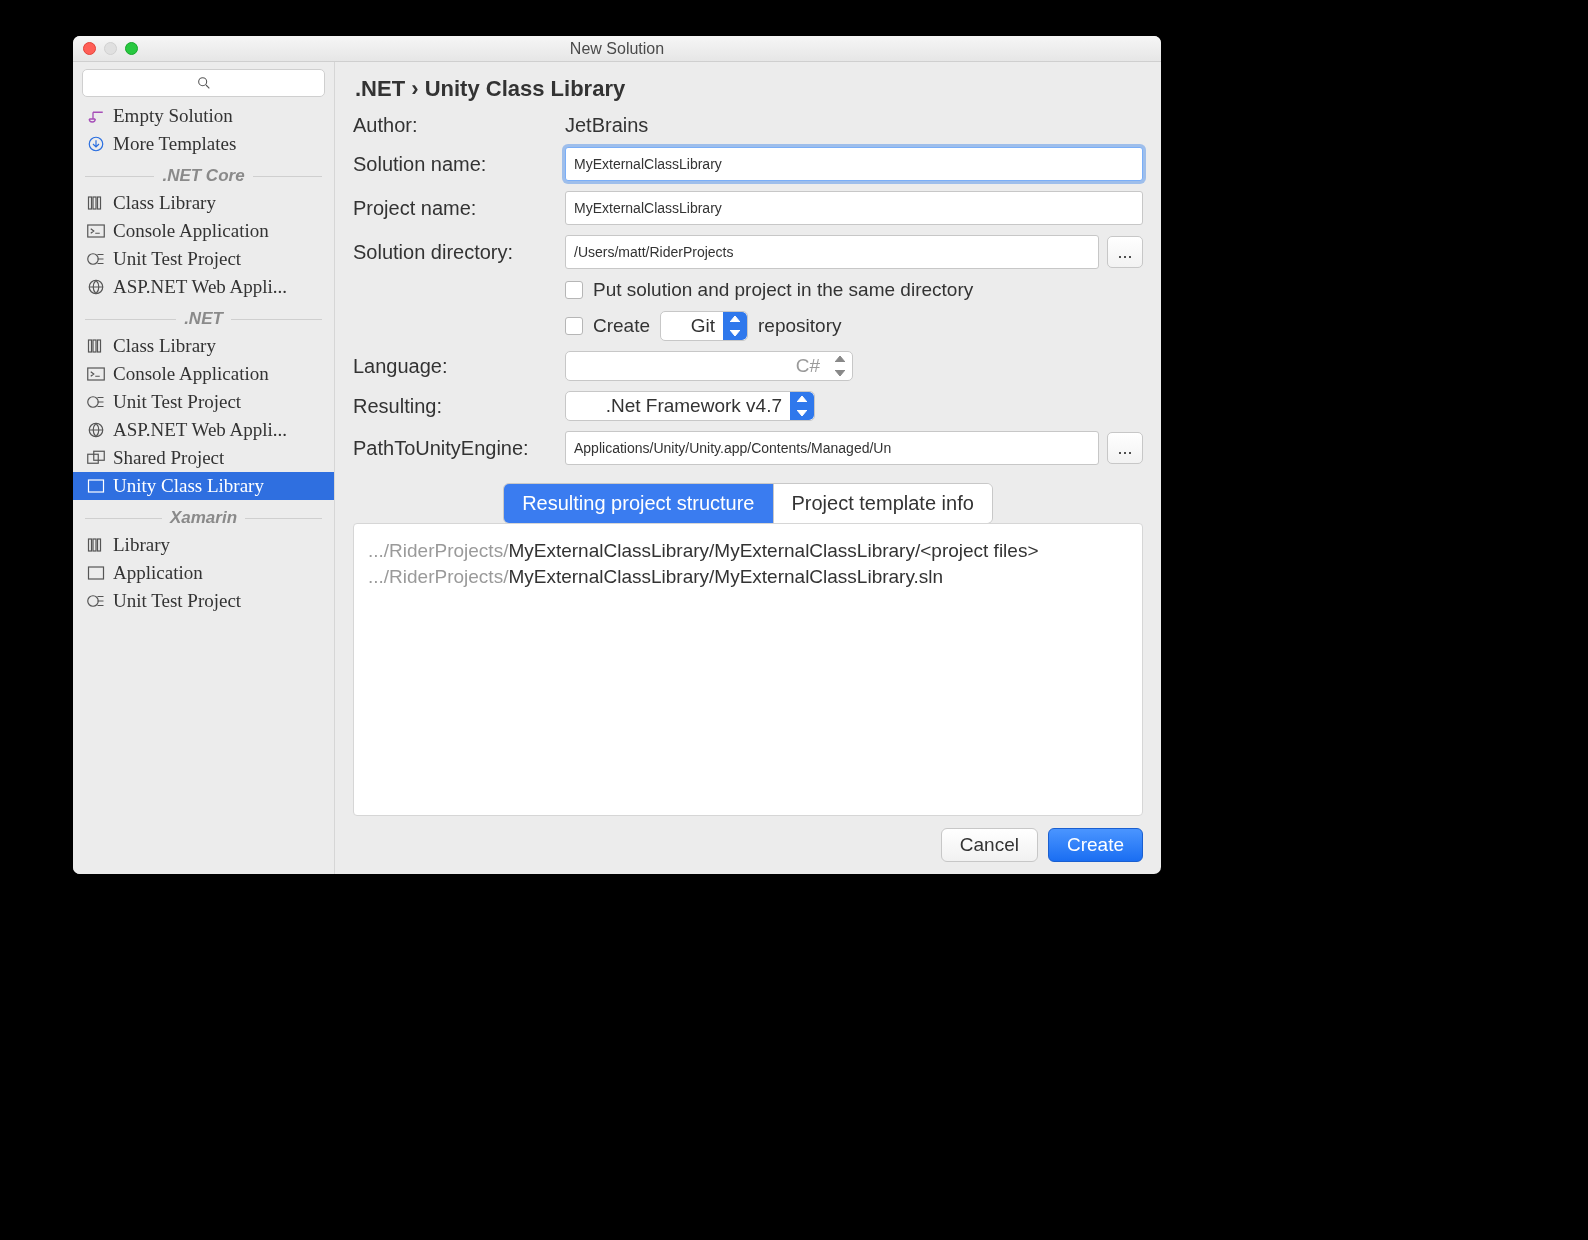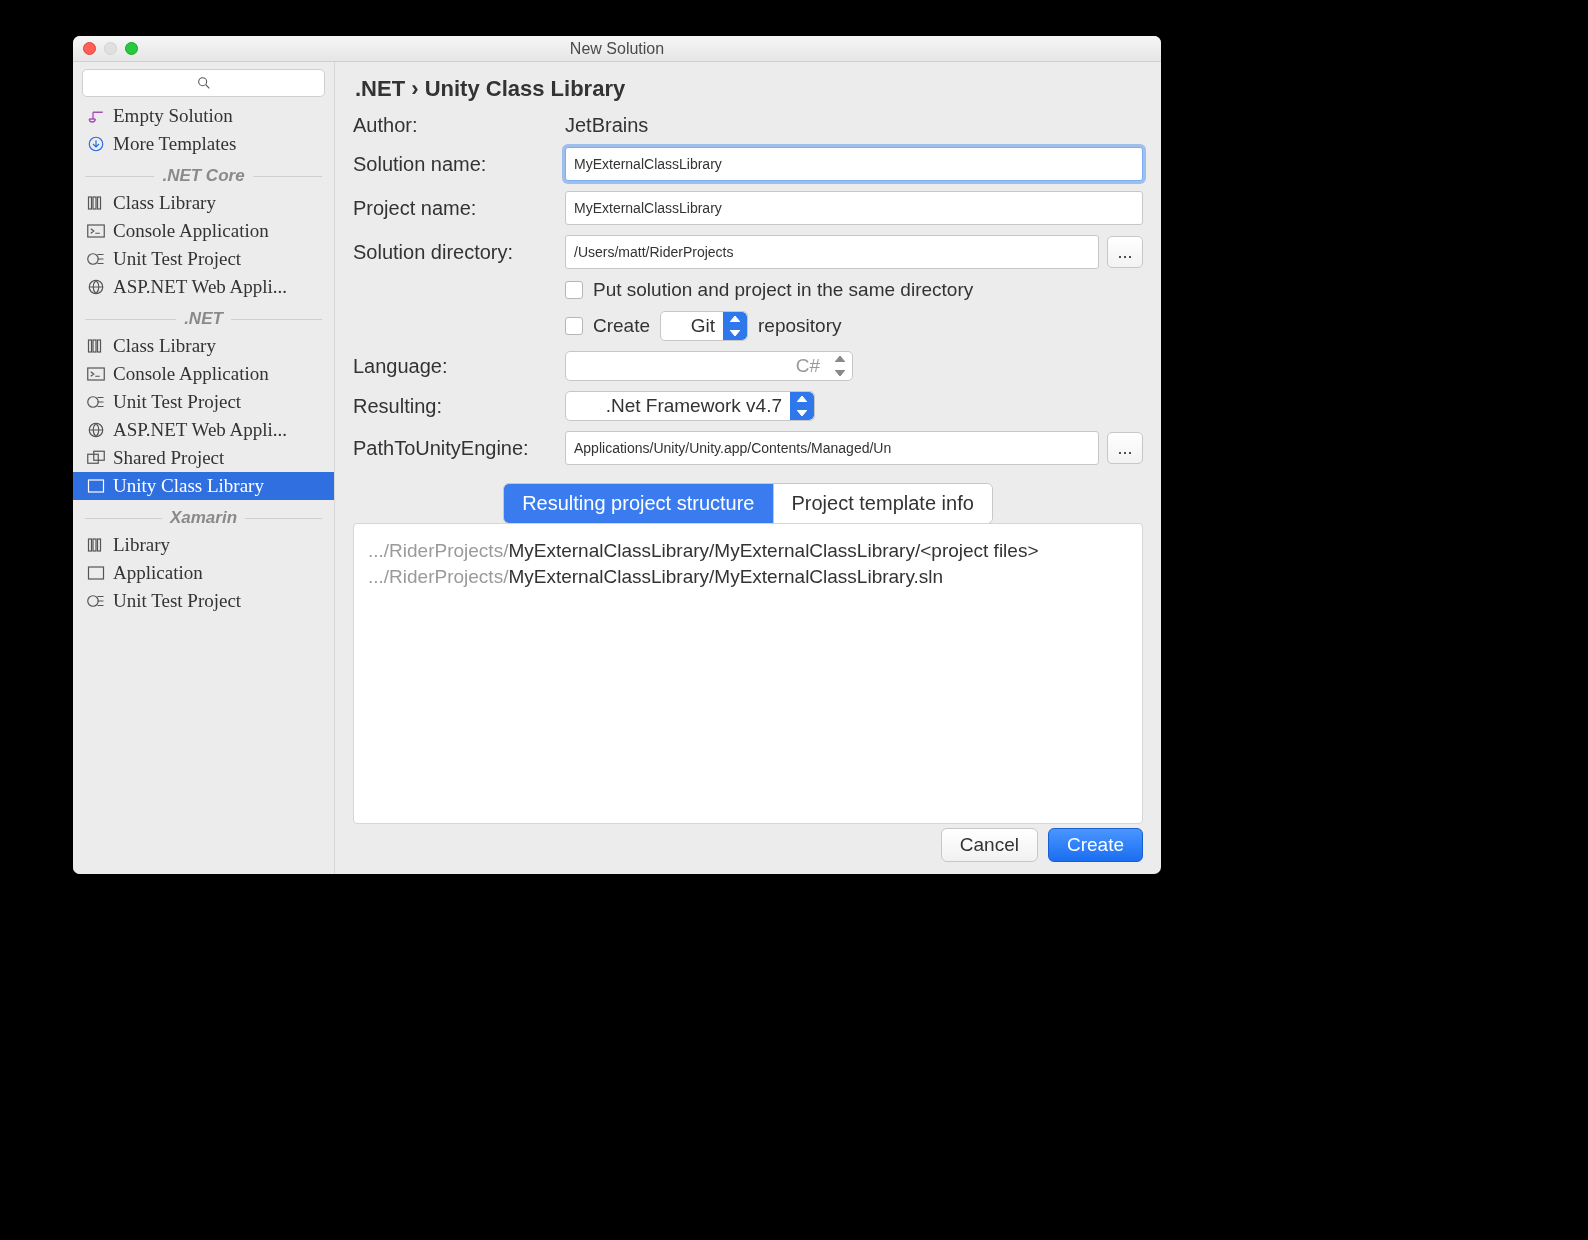--- a/index.html
+++ b/index.html
@@ -187,21 +187,21 @@
     flex:1;
     font-size:19px;
     color:#333;
     line-height:1.35;
     overflow:auto;
   }
   .struct .dim{color:#9a9a9a;}
   
   .footer{
     display:flex;justify-content:flex-end;gap:10px;
-    padding-top:4px;
+    padding-top:12px;
   }
   .btn{
     height:34px;
     padding:0 18px;
     border:1px solid #c7c7c7;
     border-radius:6px;
     background:linear-gradient(#fff,#f1f1f1);
     font-size:19px;color:#333;
     cursor:pointer;
     display:flex;align-items:center;

